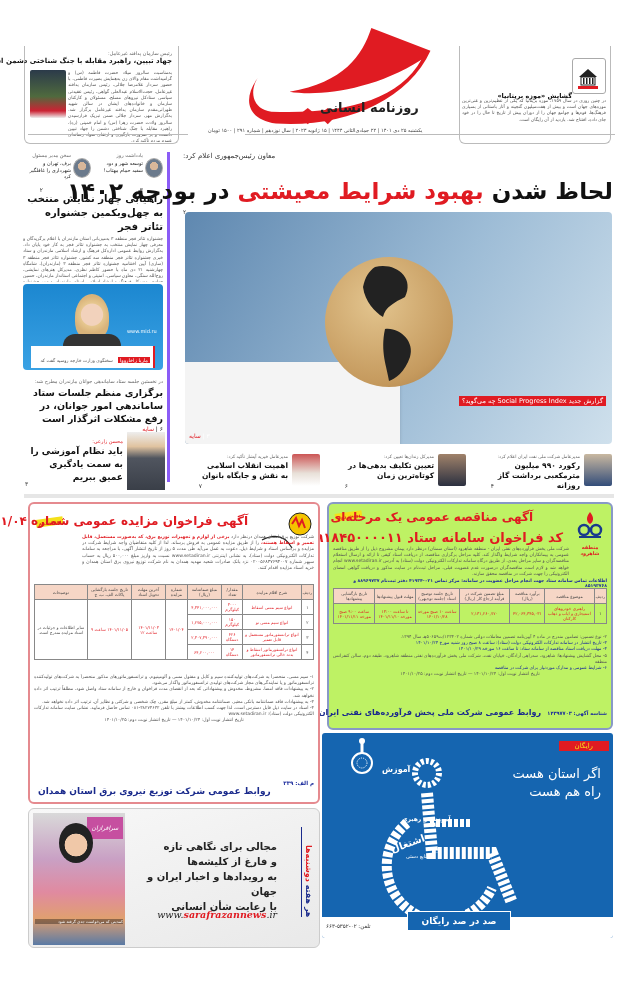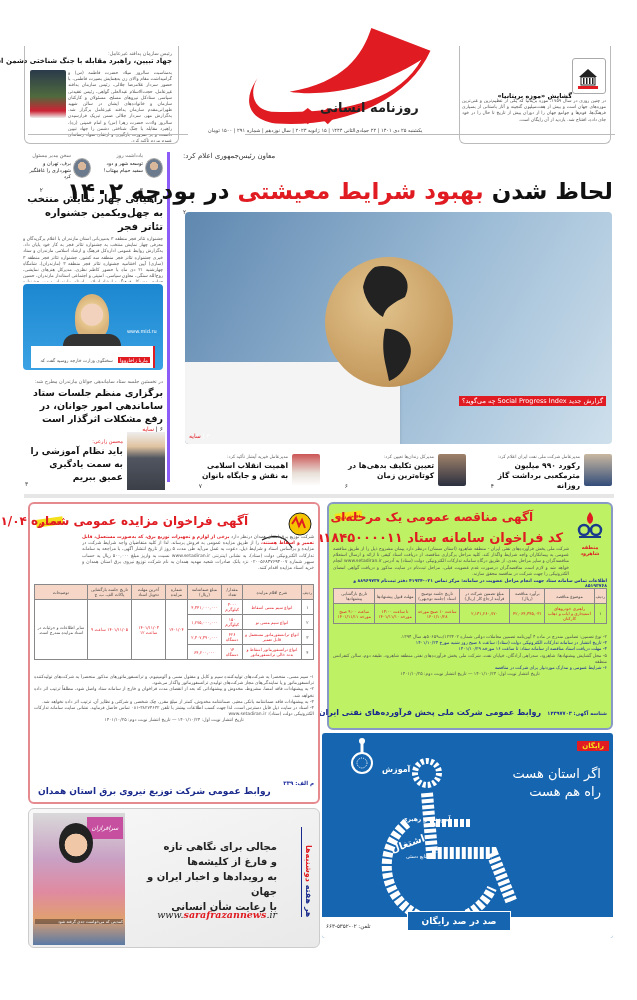--- a/index.html
+++ b/index.html
@@ -32,21 +32,21 @@
 .ad-box{border:2px solid #e58a8f;border-radius:6px;background:#fff}
 .ad-box2{border:2px solid #8899c6;border-radius:6px;background:#bef264}
 .ad-title{font-weight:bold;color:#e01b22;white-space:nowrap}
 .badge-y{background:#f4e01a;color:#e01b22;font-size:5px;font-weight:bold;padding:1px 2px;transform:rotate(-8deg)}
 table.ad{border-collapse:collapse;width:100%;font-size:4.2px;color:#444;text-align:center}
 table.ad th{background:#f6d6c6;border:1px solid #888;padding:2px 1px;font-weight:normal}
 table.ad td{border:1px solid #888;padding:2px 1px}
 table.ad td.r{color:#e01b22}
 
 .free-ad{background:#1565b0;border-radius:3px}
-.free-tag{background:#e01b22;color:#f4e01a;font-size:7px;font-weight:bold;padding:1px 5px}
+.free-tag{background:#e01b22;color:#f4e01a;font-size:7px;font-weight:normal;padding:1px 16px}
 .free-slogan{color:#fff;font-size:13px;line-height:18px;text-align:right}
 
 .mag-ad{border:1px solid #ccc;border-radius:6px;background:linear-gradient(160deg,#f8f8f8,#e9e9e9)}
 .mag-cover{background:linear-gradient(180deg,#d9d9d9 0%,#c9a0c4 35%,#e08aa0 60%,#e0a070 80%,#5a7aa5 100%)}
 .mag-text{font-size:10px;font-weight:bold;color:#222;line-height:15px;text-align:right}
 .url{font-family:"DejaVu Serif",serif;font-style:italic;font-size:9.5px;color:#222;direction:ltr}
 .url b{color:#e01b22;font-weight:bold}
 .vtag{writing-mode:vertical-rl;font-size:8px;font-weight:bold;color:#1a2a8c}
 .vtag span{color:#e01b22}
 </style>

